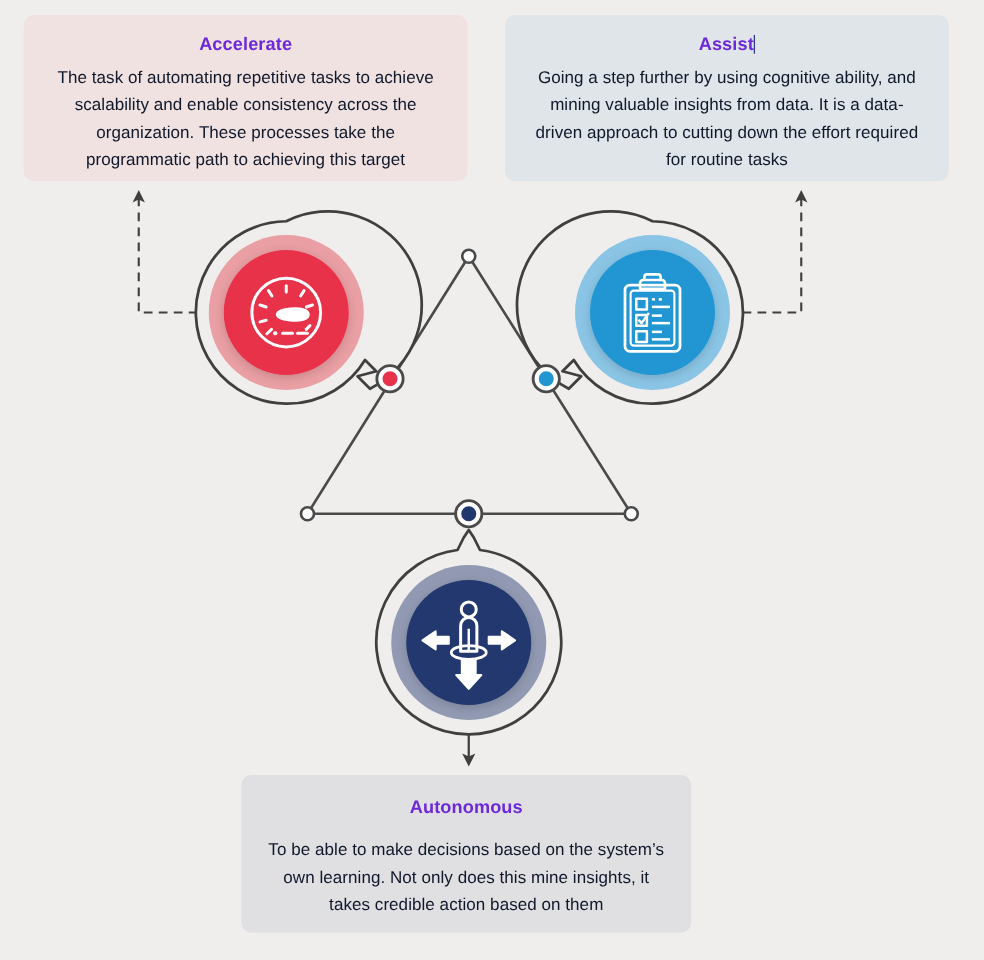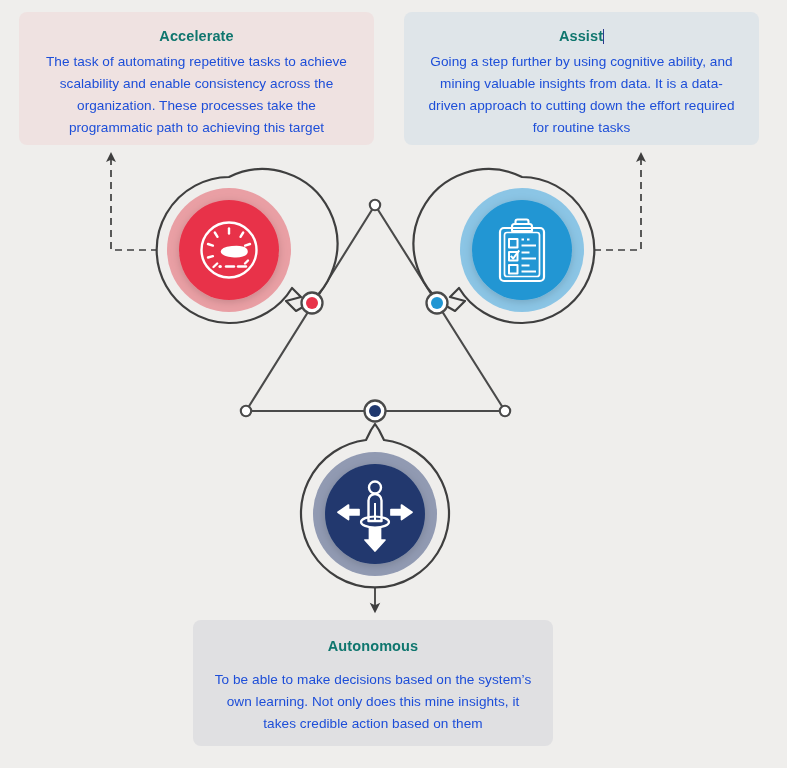--- a/index.html
+++ b/index.html
@@ -20,30 +20,30 @@
   
   .card {
     position: absolute;
     border-radius: 8px;
     padding: 14px 18px 18px 18px;
     text-align: center;
   }
   .card-title {
     font-size: 14.5px;
     font-weight: bold;
-    color: #0f766e;
+    color: #6d28d9;
     line-height: 1.5;
     letter-spacing: 0.1px;
     margin-bottom: 3px;
     display: inline-block;
     position: relative;
   }
   .card-body {
     font-size: 13.6px;
-    color: #1d4ed8;
+    color: #0f172a;
     line-height: 1.62;
     letter-spacing: 0.05px;
   }
   .caret {
     display: inline-block;
     width: 1px;
     height: 15px;
     background: #2b3a8f;
     vertical-align: -3px;
     margin-left: 0px;

